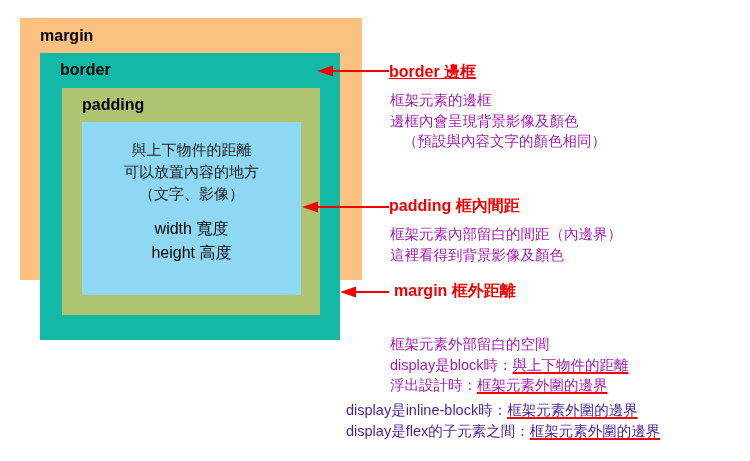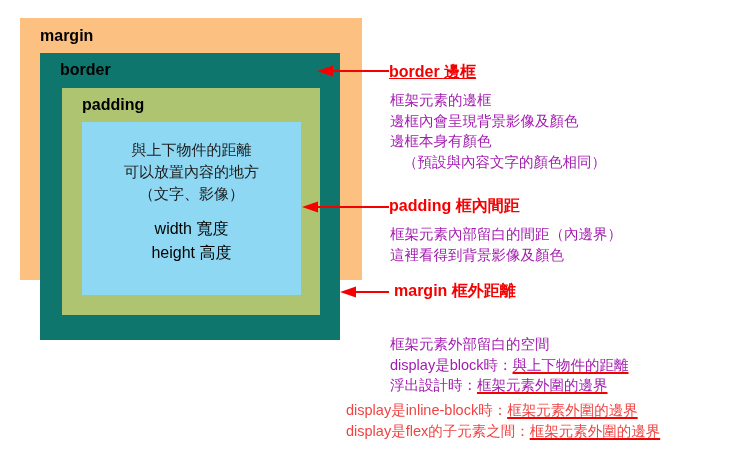--- a/index.html
+++ b/index.html
@@ -25,21 +25,21 @@
     height: 262px;
     background: #fcc180;
     box-sizing: border-box;
   }
   .box-border {
     position: absolute;
     left: 20px;
     top: 35px;
     width: 300px;
     height: 287px;
-    background: #0f766e;
+    background: #14b8a6;
     box-sizing: border-box;
     padding-left: 11px;
   }
   .box-padding {
     position: absolute;
     left: 22px;
     top: 35px;
     width: 258px;
     height: 227px;
     background: #aec470;
@@ -115,21 +115,21 @@
   .indent { padding-left: 13px; }
   .u-red {
     text-decoration: underline;
     text-decoration-color: #f40000;
     text-underline-offset: 2px;
     text-decoration-thickness: 1.6px;
   }
   .bottom-block {
     position: absolute;
     font-size: 14.5px;
-    color: #ef4444;
+    color: #4c1d95;
     line-height: 1.42;
     white-space: nowrap;
   }
 </style>
 </head>
 <body>
 
 <div id="stage">
 
   <div class="box-margin">
@@ -174,21 +174,20 @@
     <svg width="49" height="12" viewBox="0 0 49 12">
       <line x1="14" y1="6" x2="49" y2="6" stroke="#f40000" stroke-width="2.2"></line>
       <polygon points="0,6 16,0.6 16,11.4" fill="#f40000"></polygon>
     </svg>
   </div>
 
   <div class="ann-head" style="left:389px; top:62px;text-decoration:underline;">border 邊框</div>
   <div class="ann-body" style="left:390px; top:90px;">
     <div>框架元素的邊框</div>
     <div>邊框內會呈現背景影像及顏色</div>
-    <div>邊框本身有顏色</div>
     <div class="indent">（預設與內容文字的顏色相同）</div>
   </div>
 
   <div class="ann-head" style="left:389px; top:196px;">padding 框內間距</div>
   <div class="ann-body" style="left:390px; top:224px;">
     <div>框架元素內部留白的間距（內邊界）</div>
     <div>這裡看得到背景影像及顏色</div>
   </div>
 
   <div class="ann-head" style="left:394px; top:281px;">margin 框外距離</div>

